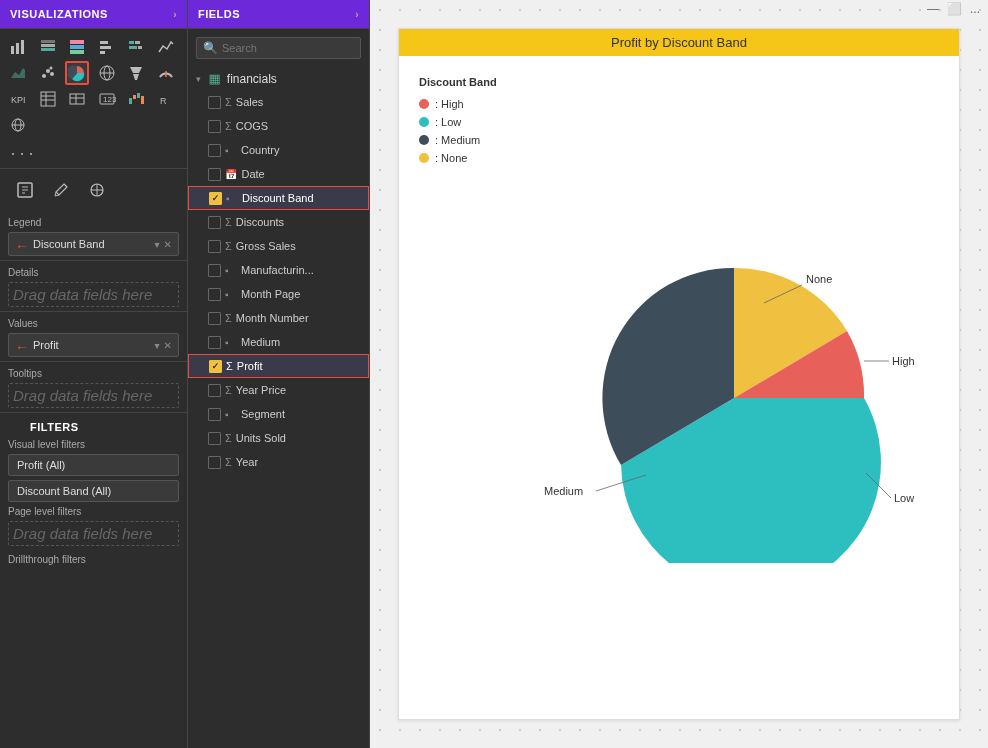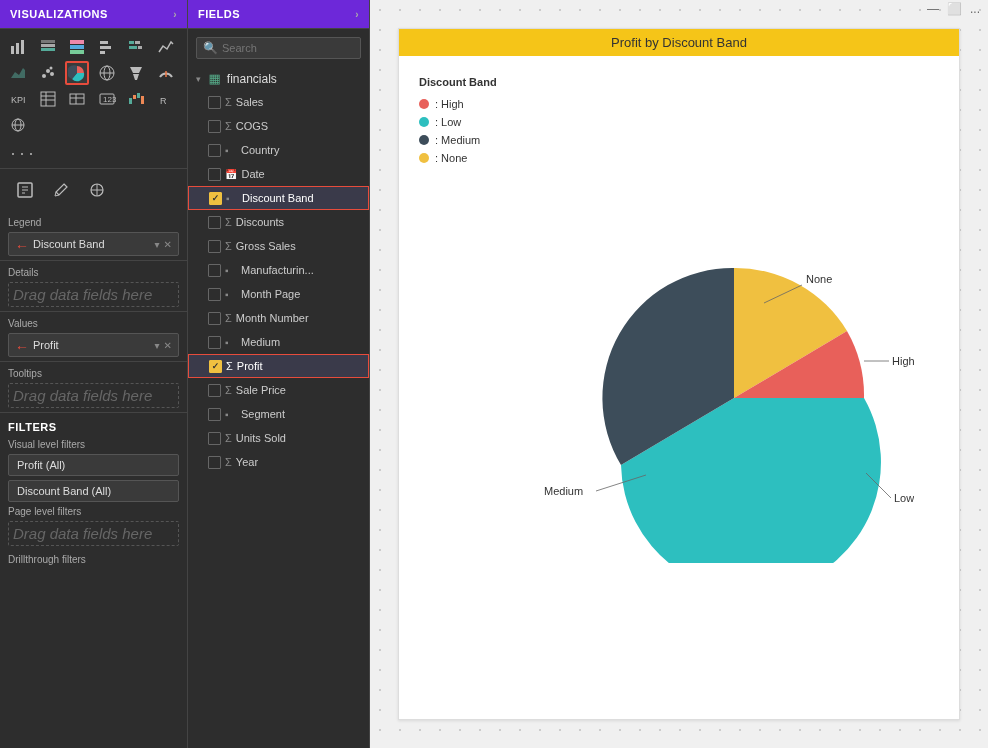--- a/index.html
+++ b/index.html
@@ -130,20 +130,21 @@
     .filters-section {
       padding: 8px;
       flex: 1;
     }
     .filters-header {
       color: #fff;
       font-size: 11px;
       font-weight: 600;
       letter-spacing: 0.5px;
       margin-bottom: 6px;
+      margin-left: 22px;
     }
     .filters-sub {
       color: #aaa;
       font-size: 10px;
       margin-bottom: 4px;
     }
     .filter-pill {
       background: #3a3a3a;
       border: 1px solid #555;
       border-radius: 2px;
@@ -623,21 +624,21 @@
       <span class="field-name">Medium</span>
     </div>
     <div class="field-item highlighted" style="border:1px solid #e74c3c; background:#3a3a4a;">
       <div class="field-checkbox checked"></div>
       <span class="sigma" style="color:#fff;">Σ</span>
       <span class="field-name" style="color:#fff;">Profit</span>
     </div>
     <div class="field-item">
       <div class="field-checkbox"></div>
       <span class="sigma">Σ</span>
-      <span class="field-name">Sale Price</span>
+      <span class="field-name">Year Price</span>
     </div>
     <div class="field-item">
       <div class="field-checkbox"></div>
       <span class="field-type-icon">▪</span>
       <span class="field-name">Segment</span>
     </div>
     <div class="field-item">
       <div class="field-checkbox"></div>
       <span class="sigma">Σ</span>
       <span class="field-name">Units Sold</span>

